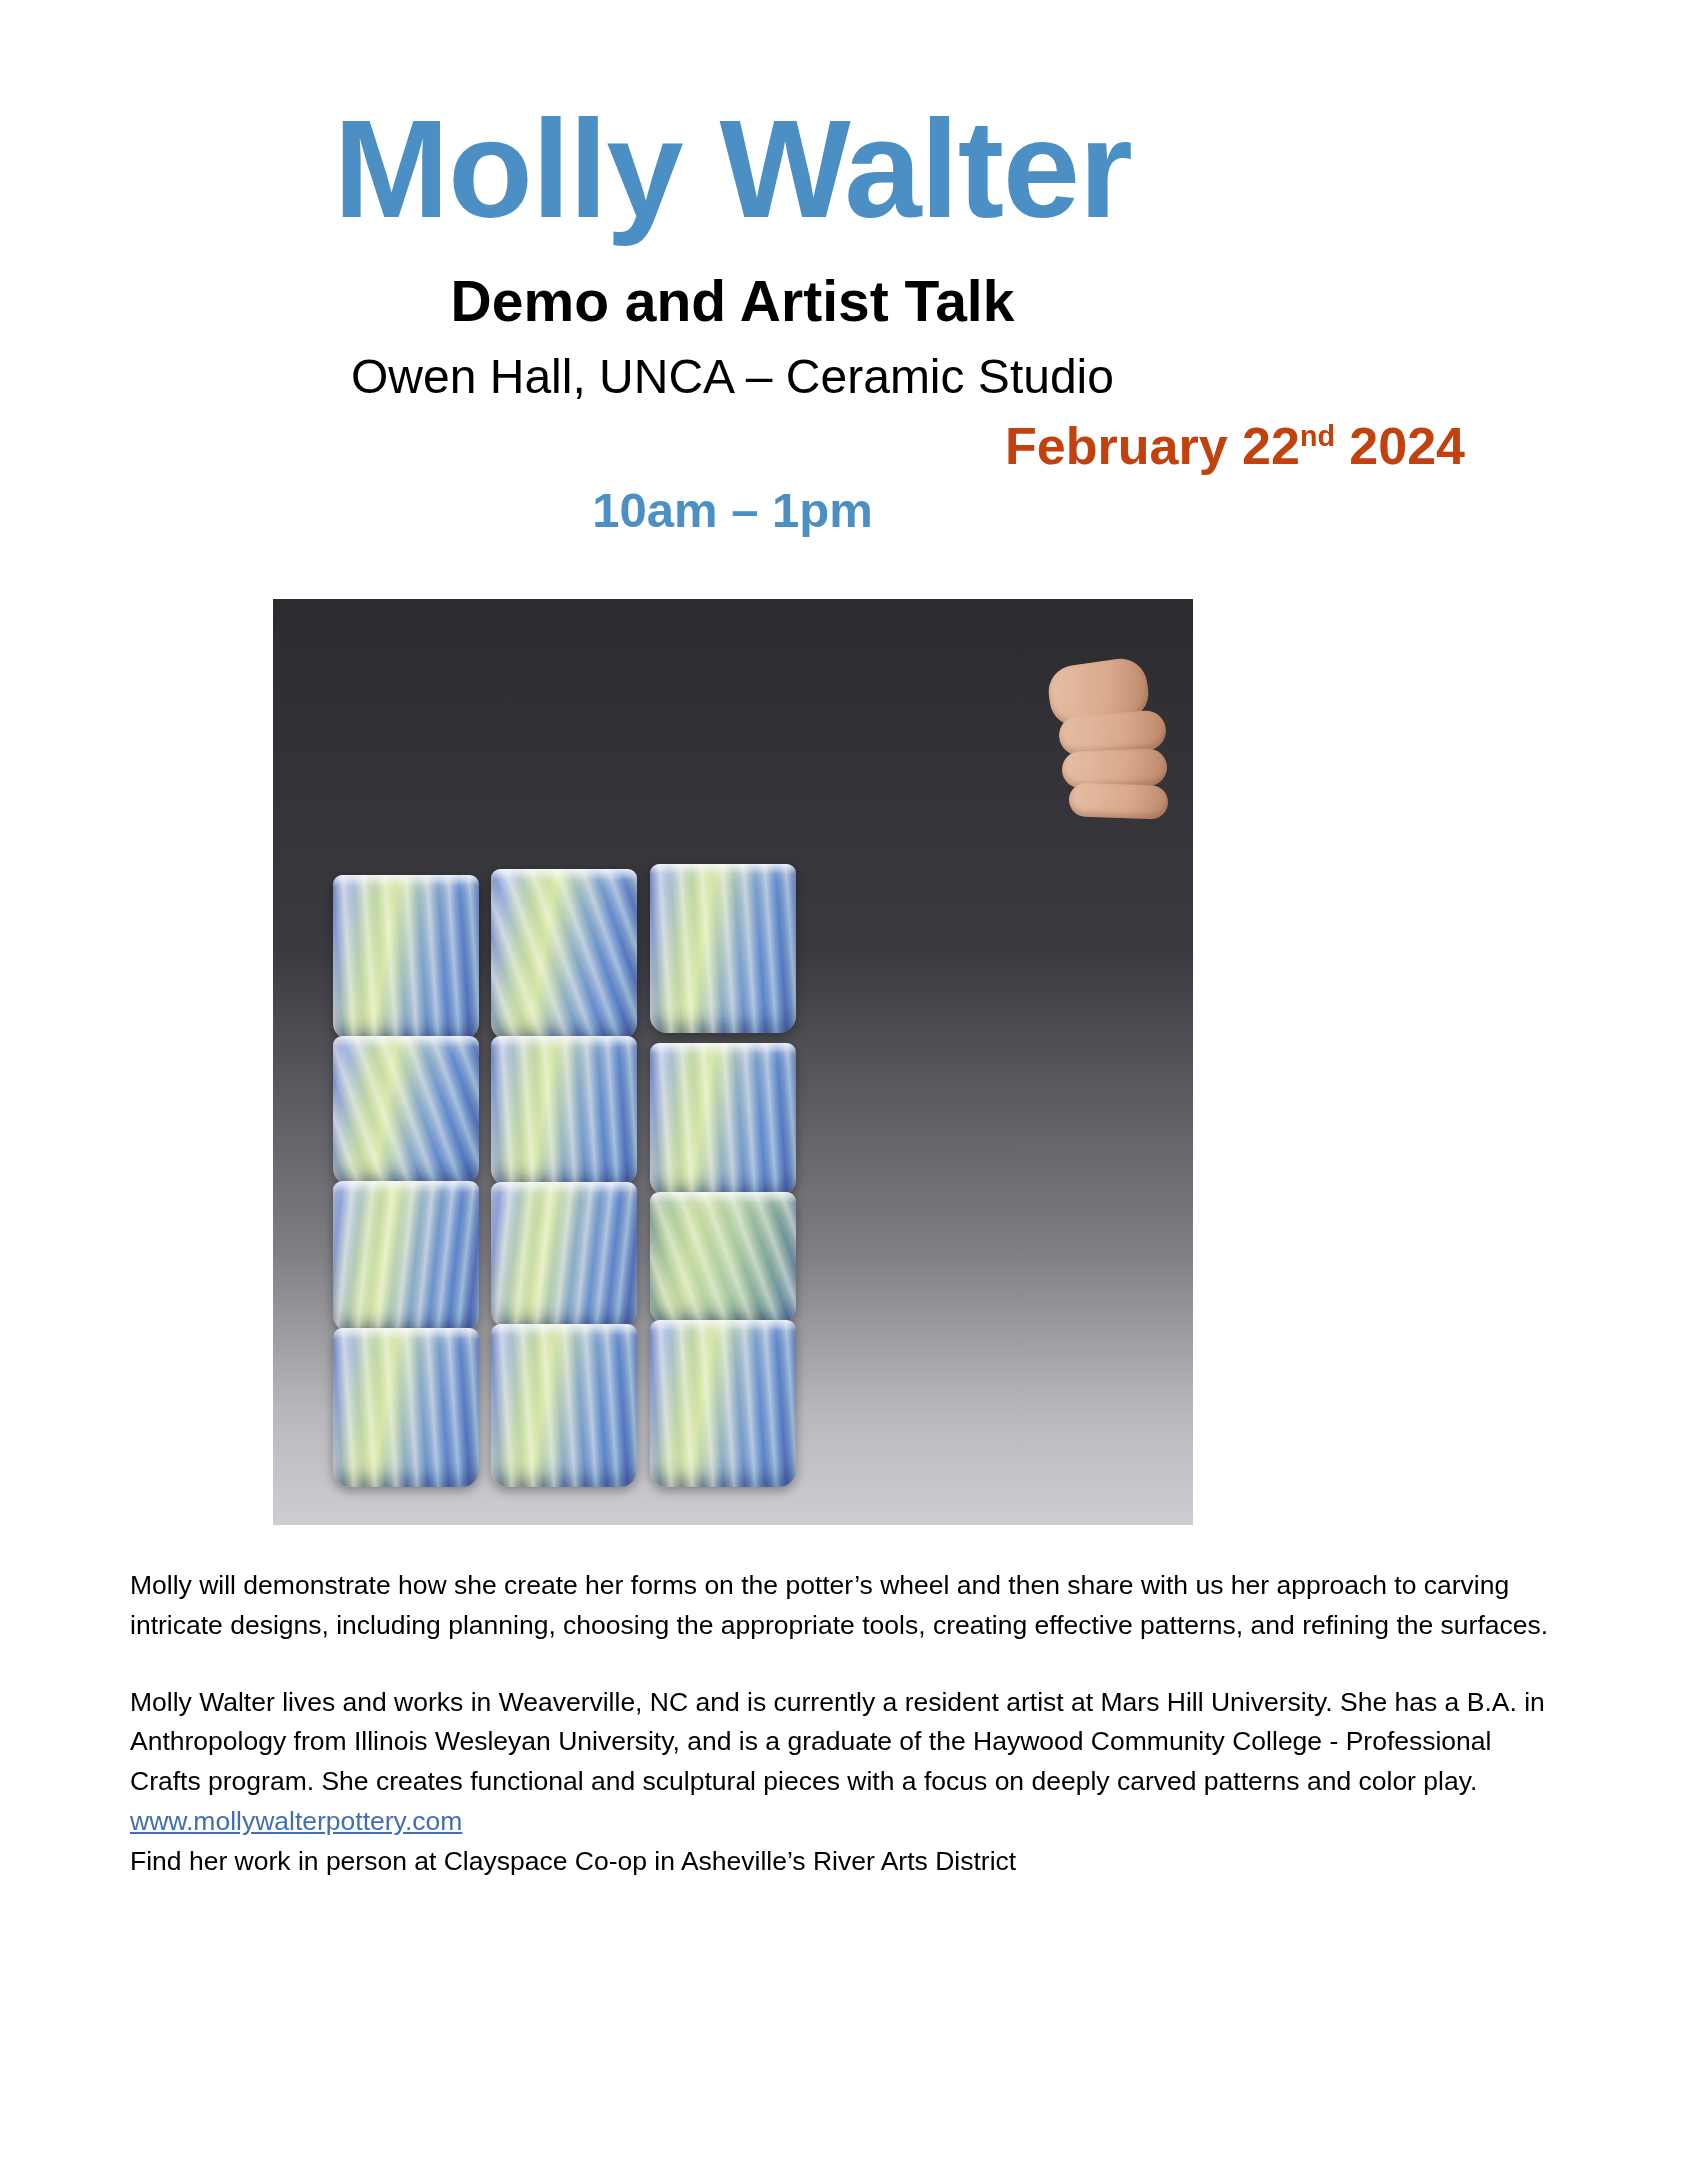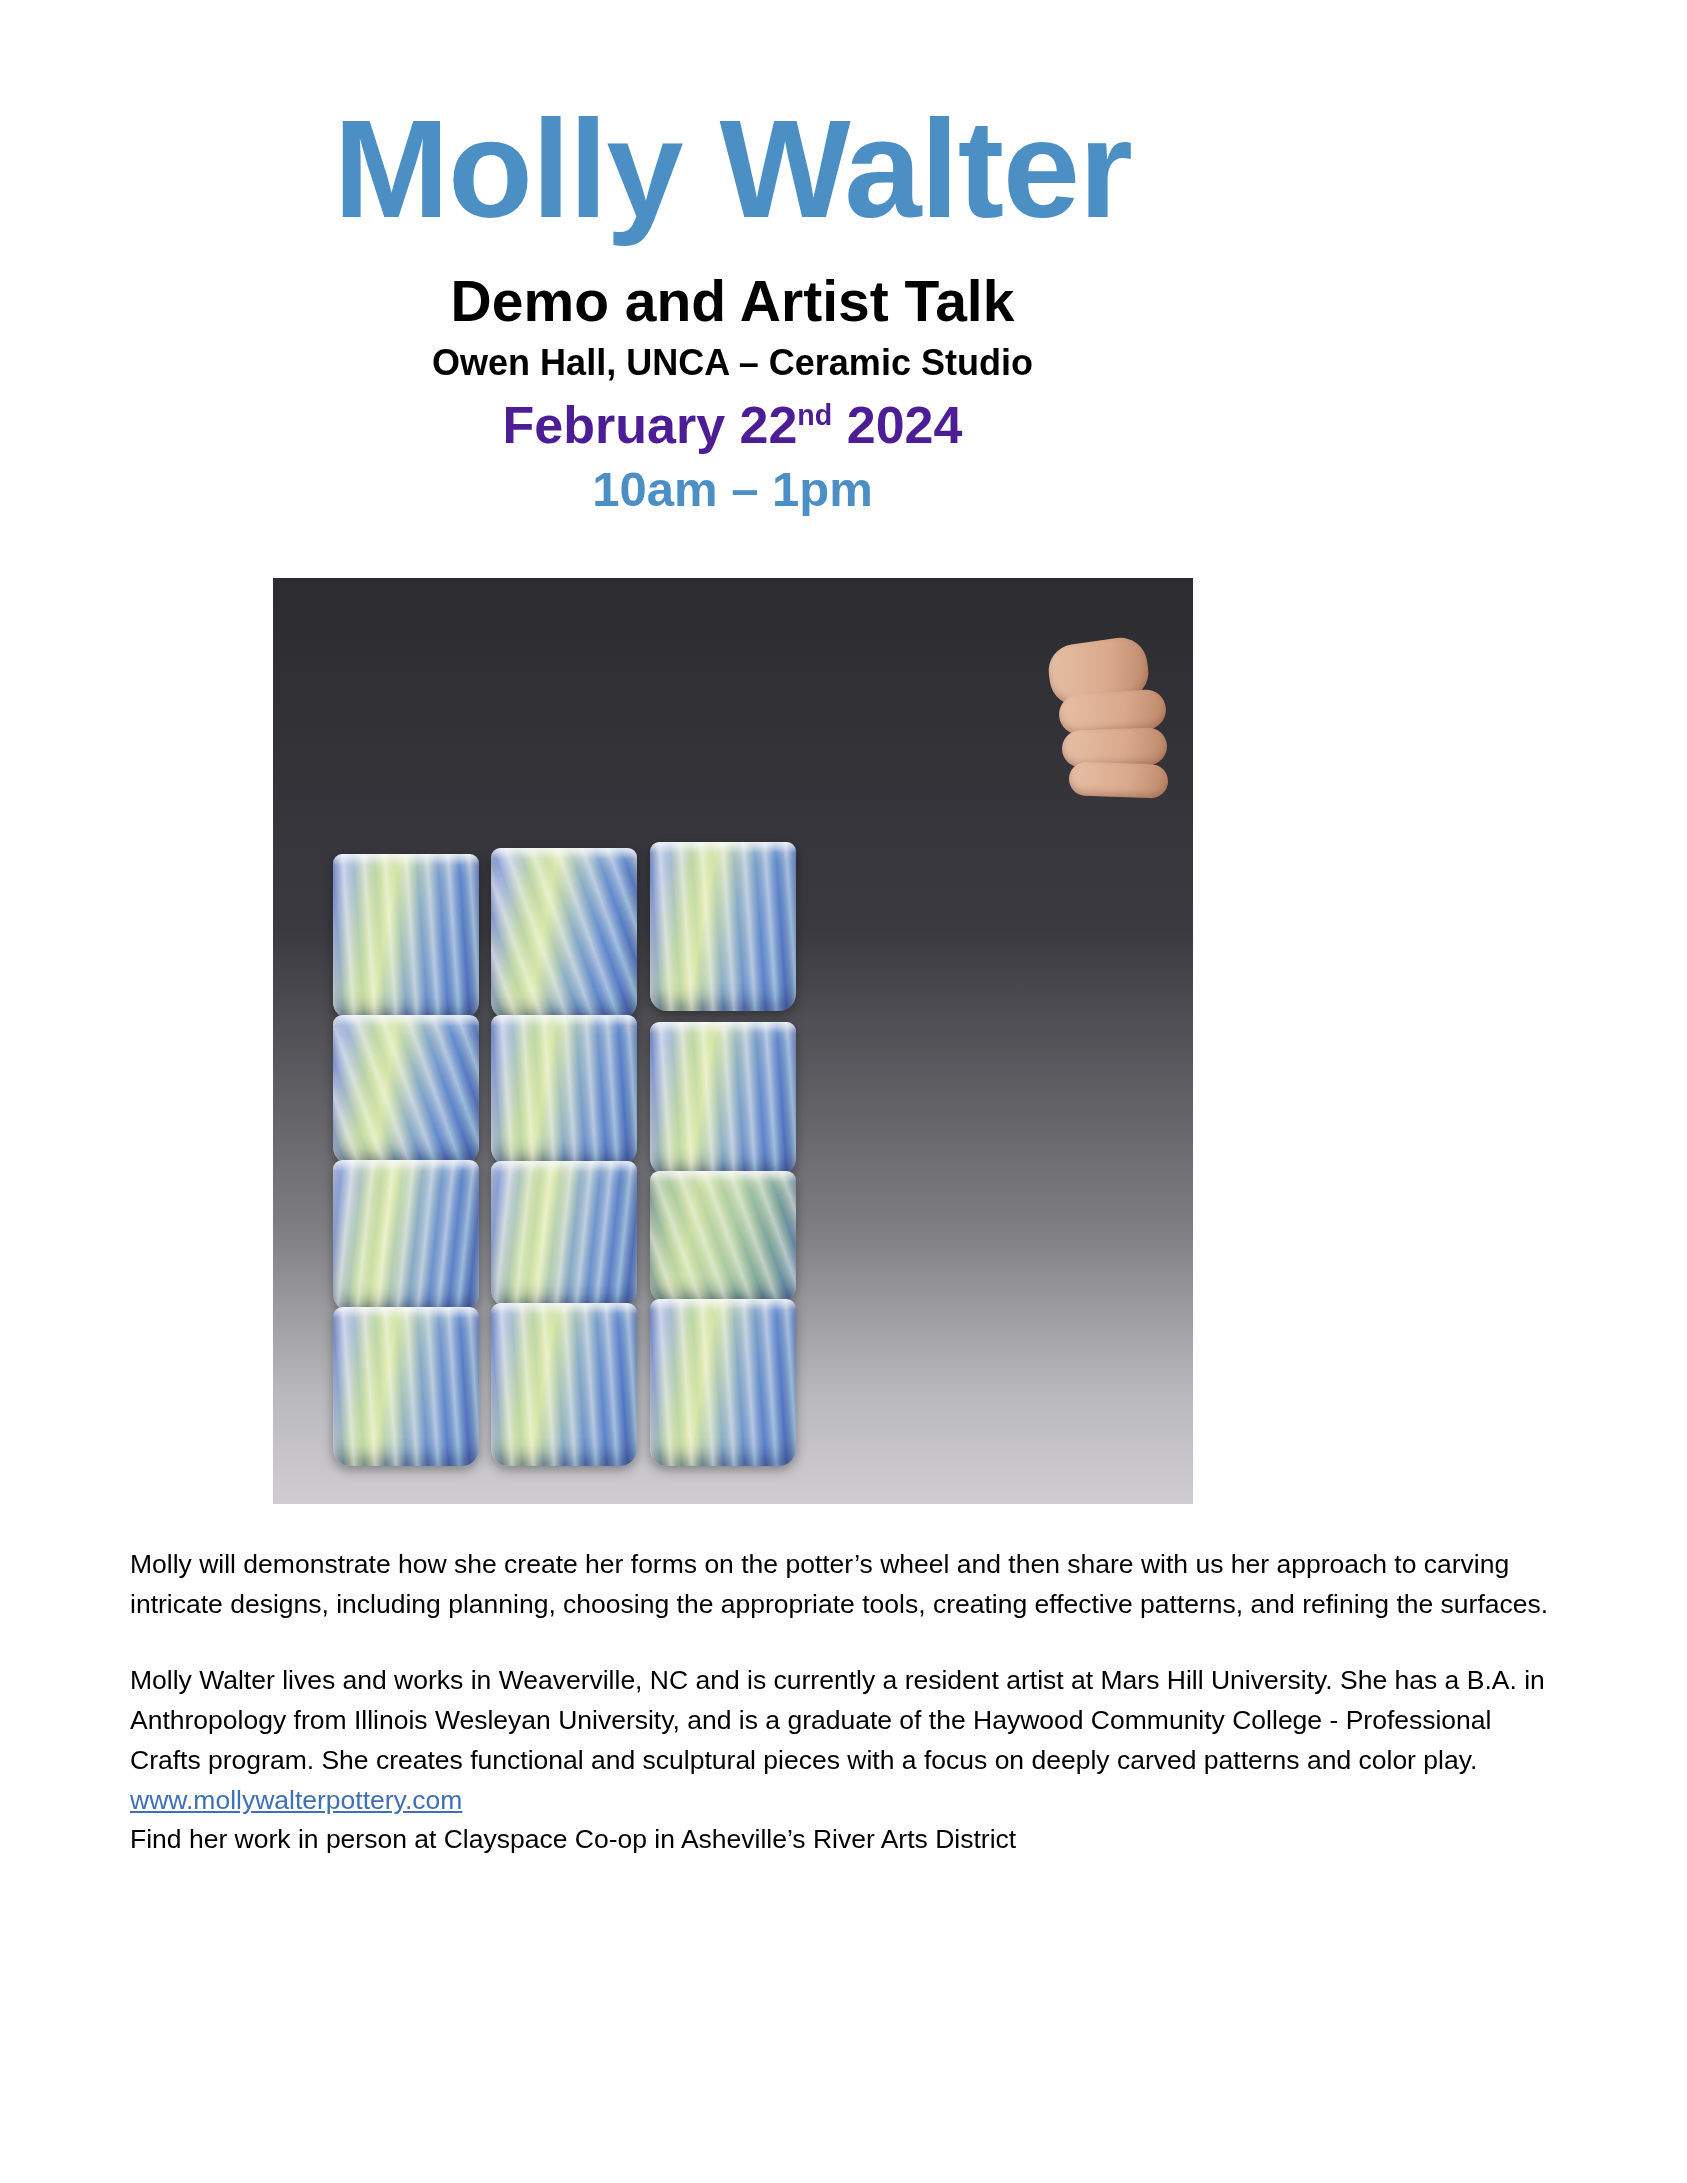--- a/index.html
+++ b/index.html
@@ -40,33 +40,34 @@
 
   .subtitle {
     font-size: 57px;
     font-weight: bold;
     color: #000000;
     margin-top: 32px;
     line-height: 1.1;
   }
 
   .venue {
-    font-size: 36px;
-    font-weight: bold;
-    color: #000000;
-    margin-top: 10px;
+    font-size: 48px;
+    font-weight: normal;
+    color: #000000;
+    margin-top: 18px;
     line-height: 1.1;
   }
 
   .date {
     font-size: 52px;
     font-weight: bold;
-    color: #4c1d95;
+    color: #c2410c;
     margin-top: 14.6px;
     line-height: 1.1;
+    text-align: right;
   }
   .date sup {
     font-size: 0.55em;
     vertical-align: super;
     line-height: 0;
   }
 
   .time {
     font-size: 49px;
     font-weight: bold;

